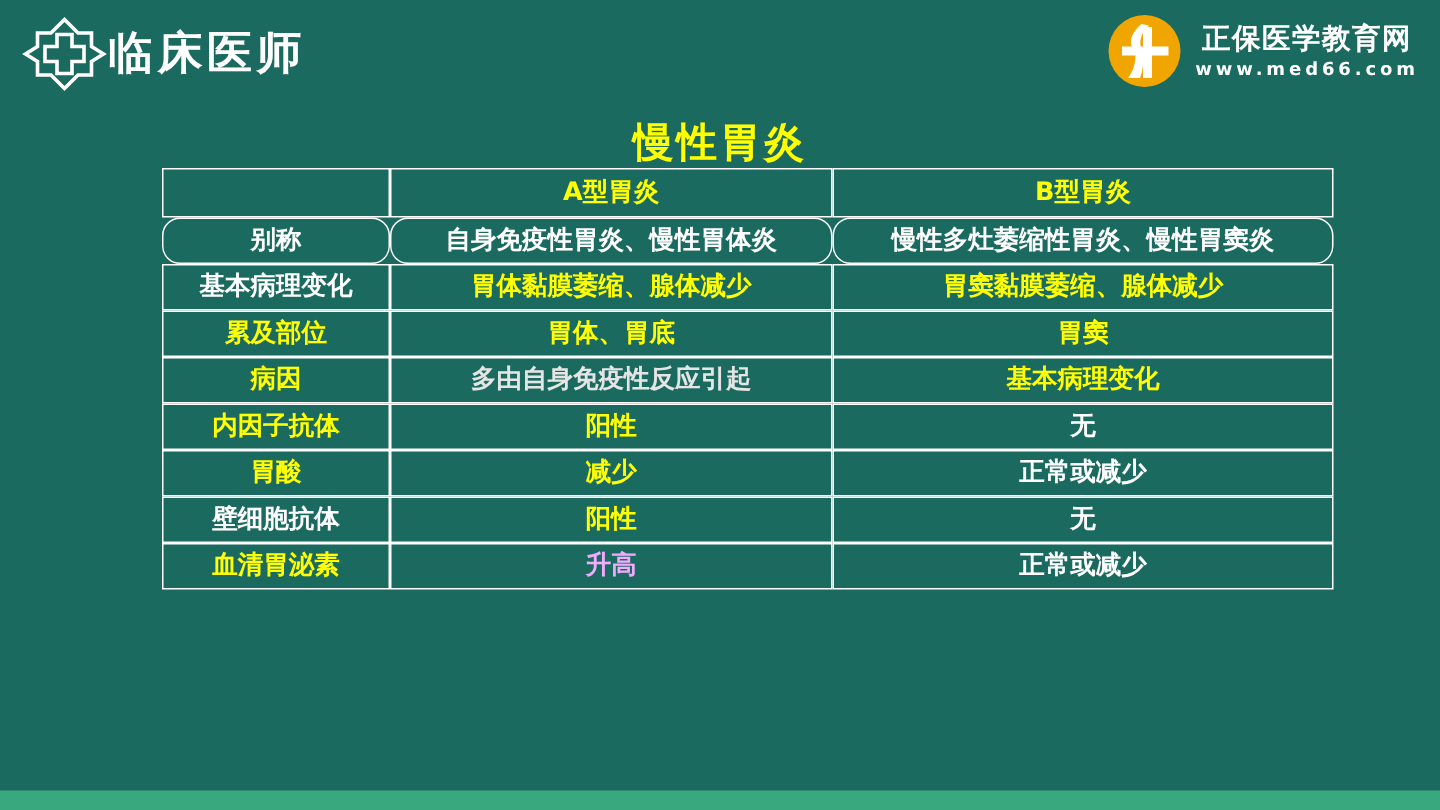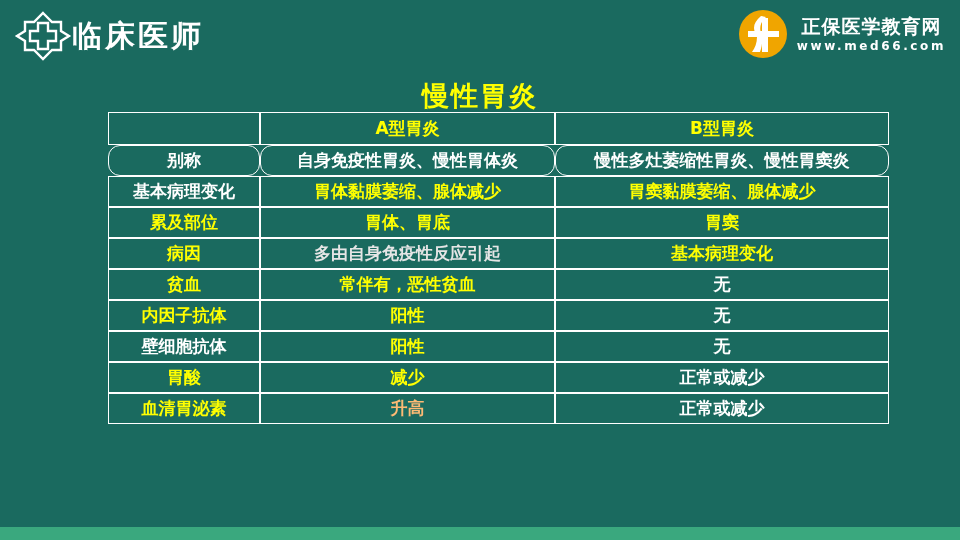--- a/index.html
+++ b/index.html
@@ -188,42 +188,37 @@
             <td style="color: rgb(255, 255, 0);">累及部位</td>
             <td style="color: rgb(255, 255, 0);">胃体、胃底</td>
             <td style="color: rgb(255, 255, 0);">胃窦</td>
           </tr>
           <tr>
             <td style="color: rgb(255, 255, 0);">病因</td>
             <td style="color: #e5e5e5;">多由自身免疫性反应引起</td>
             <td style="color: rgb(255, 255, 0);">基本病理变化</td>
           </tr>
           <tr>
-            <td style="color: rgb(255, 255, 0);">贫血</td>
-            <td style="color: rgb(255, 255, 0);">常伴有，恶性贫血</td>
-            <td style="color: rgb(255, 255, 255);">无</td>
-          </tr>
-          <tr>
             <td style="color: rgb(255, 255, 0);">内因子抗体</td>
             <td style="color: rgb(255, 255, 0);">阳性</td>
             <td style="color: rgb(255, 255, 255);">无</td>
           </tr>
           <tr>
+            <td style="color: rgb(255, 255, 0);">胃酸</td>
+            <td style="color: rgb(255, 255, 0);">减少</td>
+            <td style="color: rgb(255, 255, 255);">正常或减少</td>
+          </tr>
+          <tr>
             <td style="color: rgb(255, 255, 255);">壁细胞抗体</td>
             <td style="color: rgb(255, 255, 0);">阳性</td>
             <td style="color: rgb(255, 255, 255);">无</td>
           </tr>
           <tr>
-            <td style="color: rgb(255, 255, 0);">胃酸</td>
-            <td style="color: rgb(255, 255, 0);">减少</td>
-            <td style="color: rgb(255, 255, 255);">正常或减少</td>
-          </tr>
-          <tr>
             <td style="color: rgb(255, 255, 0);">血清胃泌素</td>
-            <td style="color: #fdba74;">升高</td>
+            <td style="color: #f0abfc;">升高</td>
             <td style="color: rgb(255, 255, 255);">正常或减少</td>
           </tr>
         </tbody>
     </table>
   </div>
 
   <div class="footer-bar"></div>
 
 </div>
 

